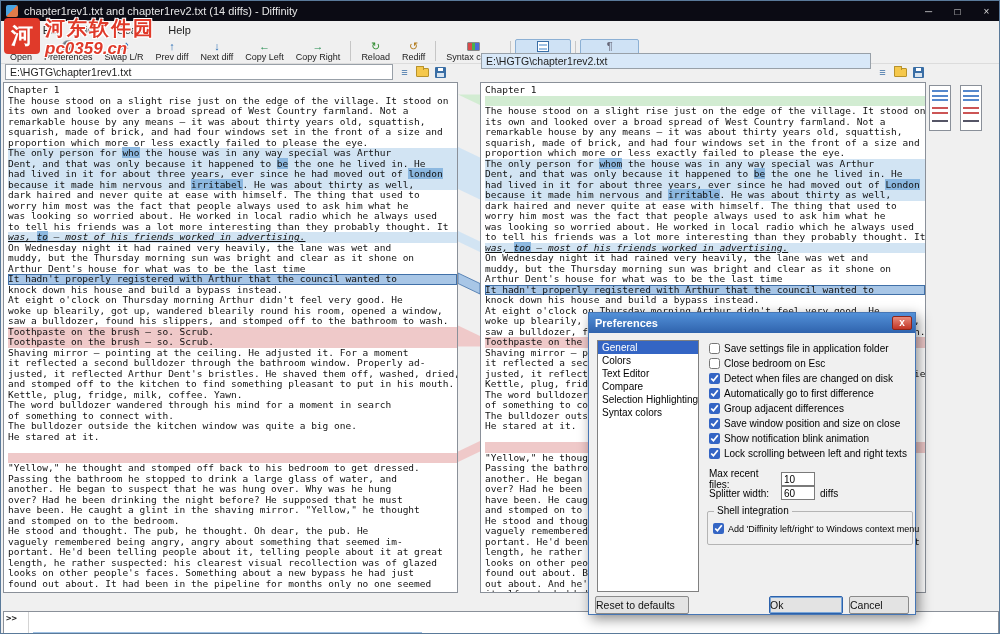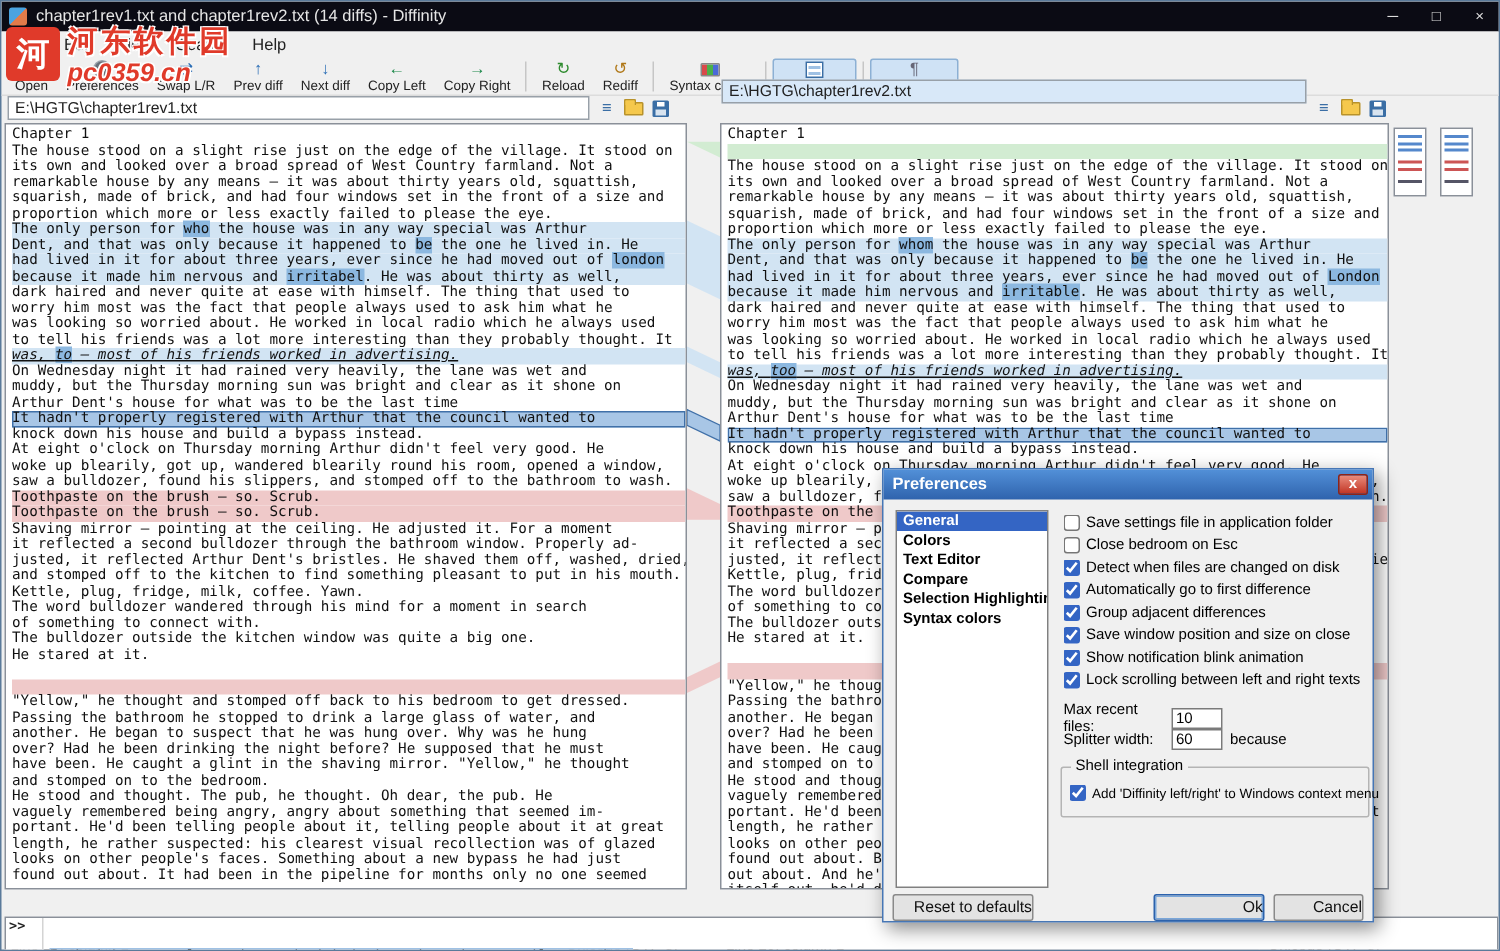--- a/index.html
+++ b/index.html
@@ -116,37 +116,37 @@
   #dialog { position:absolute; left:587px; top:311px; width:328px; height:303px; background:#f0f0f0;
             border:1px solid #4676b5; box-shadow:3px 4px 12px rgba(0,0,0,.45); z-index:50;
             font-size:10.5px; }
   #dlg-title { height:20px; background:linear-gradient(#5290d8,#2f63ad); color:#fff;
                font-size:11px; font-weight:bold; display:flex; align-items:center; padding-left:6px; }
   #dlg-close { position:absolute; right:3px; top:3px; width:20px; height:14px;
                background:linear-gradient(#e98c7c,#c23525); border:1px solid #8e2418; border-radius:2px;
                color:#fff; font-size:10px; line-height:12px; text-align:center; font-weight:bold; }
   #dlg-list { position:absolute; left:8px; top:27px; width:102px; height:252px; background:#fff;
               border:1px solid #808080; font-size:10px; overflow:hidden; }
-  .dlg-list-item { padding:1px 4px; white-space:nowrap; overflow:hidden;font-weight:bold; }
+  .dlg-list-item { padding:1px 4px; white-space:nowrap; overflow:hidden; }
   .dlg-list-item.selected { background:#3465c4; color:#fff; }
   #dlg-opts { position:absolute; left:120px; top:28px; width:204px; }
   .opt-row { display:flex; align-items:center; height:15px; font-size:10px; white-space:nowrap; }
   .opt-row input { width:11px; height:11px; margin:0 4px 0 0; accent-color:#3465c4; flex:0 0 auto; }
   .fld-row { position:absolute; left:120px; display:flex; align-items:center; font-size:10px; }
   #row-maxrecent { top:155px; } #row-splitter { top:173px; }
   .fld-label { width:72px; }
   .fld-input { width:34px; height:14px; border:1px solid #7a7a7a; font-size:10px; padding:0 2px;
                font-family:"Liberation Sans", sans-serif; background:#fff; }
   .fld-suffix { margin-left:5px; }
   #dlg-shell { position:absolute; left:118px; top:198px; width:206px; height:34px;
                border:1px solid #b4b4b4; border-radius:2px; }
   #shell-label { position:absolute; top:-7px; left:6px; background:#f0f0f0; padding:0 3px; font-size:10px; }
   #shell-row { position:absolute; left:5px; top:9px; font-size:9px;justify-content:space-between; }
   .dlg-btn { position:absolute; top:283px; height:18px; background:#e3e3e3; border:1px solid #8a8a8a;
-             border-radius:2px; font-size:10.5px; text-align:right; line-height:16px; color:#111; }
+             border-radius:2px; font-size:10.5px; text-align:left; line-height:16px; color:#111; }
   #btn-reset  { left:6px;   width:94px; }
   #btn-ok     { left:180px; width:74px; border:1px solid #2c62ac; box-shadow:inset 0 0 0 1px #7aa6d8; }
   #btn-cancel { left:260px; width:60px; }
 </style>
 </head>
 <body>
 
 <div class="window">
 
   <div id="titlebar" class="abs">
@@ -354,21 +354,21 @@
           <span>Lock scrolling between left and right texts</span>
         </label>
       </div>
     <div id="row-maxrecent" class="fld-row">
       <span class="fld-label">Max recent files:</span>
       <input class="fld-input" readonly="" value="10" style="">
     </div>
     <div id="row-splitter" class="fld-row">
       <span class="fld-label">Splitter width:</span>
       <input class="fld-input" readonly="" value="60" style="">
-      <span class="fld-suffix">because</span>
+      <span class="fld-suffix">diffs</span>
     </div>
     <div id="dlg-shell">
       <span id="shell-label">Shell integration</span>
       <label class="opt-row" id="shell-row">
         <input type="checkbox" id="shell-cb" checked="" style="">
         <span>Add 'Diffinity left/right' to Windows context menu</span>
       </label>
     </div>
     <div class="dlg-btn" id="btn-reset">Reset to defaults</div>
     <div class="dlg-btn" id="btn-ok">Ok</div>

